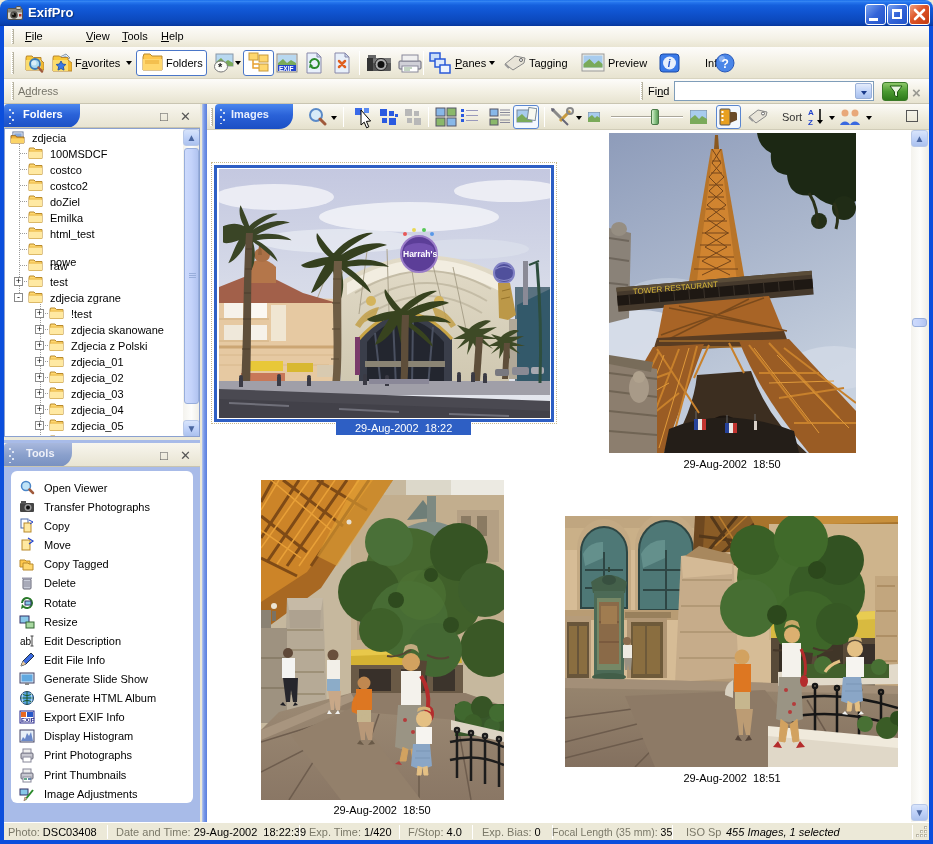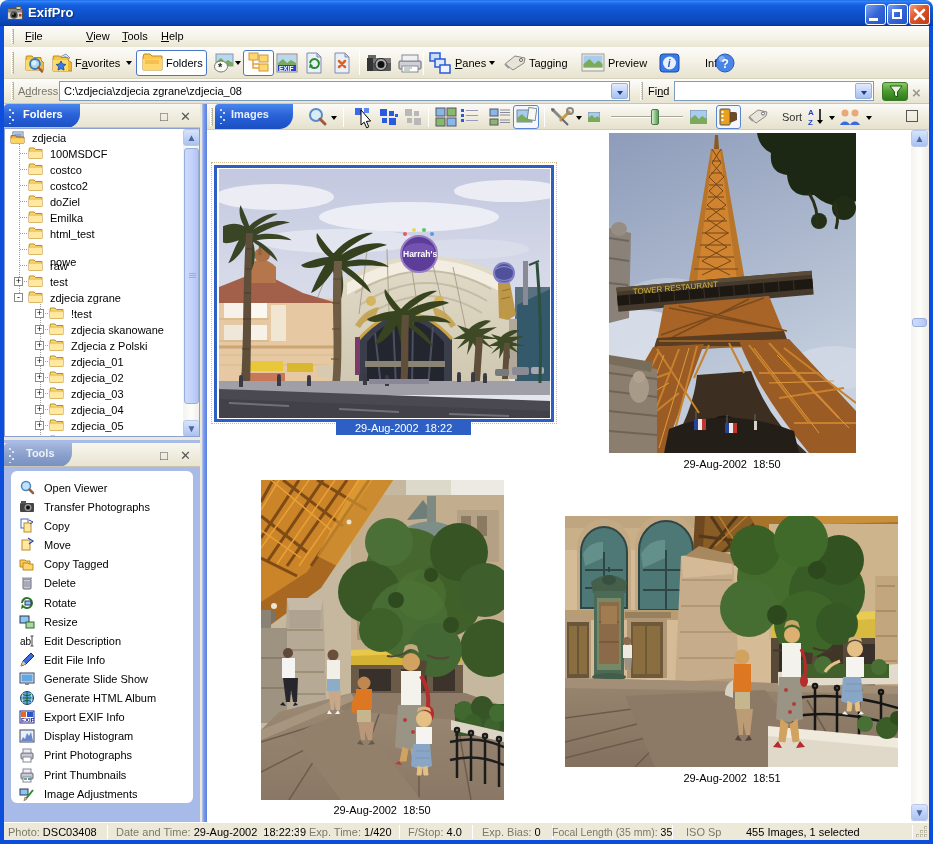--- a/index.html
+++ b/index.html
@@ -1,18 +1,18 @@
 <!DOCTYPE html>
 <html><head>
 <meta charset="utf-8">
 <style>
 * { margin:0; padding:0; box-sizing:border-box; }
 html,body { width:933px; height:844px; overflow:hidden; }
 body { font-family:"Liberation Sans", sans-serif; font-size:11px; }
-#win { position:absolute; left:0; top:0; width:933px; height:844px; background:#ece9d8;border-radius:7px; }
+#win { position:absolute; left:0; top:0; width:933px; height:844px; background:#ece9d8; }
 .abs { position:absolute; }
 
 
 #titlebar { left:0; top:0; width:933px; height:26px;
   background:linear-gradient(180deg,#0f63e8 0%,#3a8bf4 4%,#2676ee 9%,#1560dd 20%,#1157d5 38%,#0e4fc8 60%,#0c49bd 78%,#0a41ae 92%,#07369c 100%);
   border-radius:8px 8px 0 0; }
 #titleicon { left:7px; top:5px; width:16px; height:16px; }
 #titletext { left:28px; top:5px; color:#fff; font-weight:bold; font-size:13px; text-shadow:1px 1px 1px #08307a; }
 .capbtn { top:4px; width:21px; height:21px; border-radius:3px; border:1px solid #fff; }
 #btnmin  { left:865px; background:linear-gradient(135deg,#7ba4f0 0%,#3464d8 50%,#2254c8 100%); }
@@ -245,26 +245,20 @@
     <div class="tbtxt" style="left:451px;"><u>P</u>anes</div>
     <div class="ddarrow" style="left:485px;top:14px;"></div>
     <div class="tbtxt" style="left:525px;">Tagging</div>
     <div class="tbtxt" style="left:604px;">Preview</div>
     <div class="tbtxt" style="left:665px;margin-left:36px;">Info</div>
   </div>
 
   <div id="addrbar" class="abs">
     <div class="grip" style="left:7px;top:3px;height:18px;"></div>
     <div class="tbtxt" style="left:14px;top:6px;color:#77756a;text-align:right;">A<u>d</u>dress</div>
-    <div class="field" style="left:55px;top:2px;width:571px;height:20px;">
-      <div style="position:absolute;left:4px;top:3px;">C:\zdjecia\zdjecia zgrane\zdjecia_08</div>
-      <div class="combobtn">
-          <div class="ddarrow" style="left:5px;top:7px;border-top-color:#1a3a8a;"></div>
-        </div>
-    </div>
     <div class="grip" style="left:636px;top:3px;height:18px;"></div>
     <div class="tbtxt" style="left:644px;top:6px;">Fi<u>n</u>d</div>
     <div class="field" style="left:670px;top:2px;width:200px;height:20px;">
       <div class="combobtn">
           <div class="ddarrow" style="left:5px;top:7px;border-top-color:#1a3a8a;"></div>
         </div>
     </div>
     <div class="abs" style="left:878px;top:3px;width:26px;height:19px;border-radius:3px;background:linear-gradient(180deg,#8ec86a 0%,#4a9a30 50%,#2e7a1a 100%);border:1px solid #3a7a28;">
         <svg style="position:absolute;left:6px;top:2px;" width="14" height="14" viewBox="0 0 14 14">
           <path d="M1 1 L13 1 L8.5 7 L8.5 12 L5.5 10.5 L5.5 7 Z" fill="#e8f4e0" stroke="#1e5a10"></path>
@@ -1259,21 +1253,21 @@
     <div class="stdiv" style="left:295px;"></div>
     <div class="stseg" style="left:305px;"><span class="stlabel">Exp. Time: </span>1/420</div>
     <div class="stdiv" style="left:395px;"></div>
     <div class="stseg" style="left:404px;"><span class="stlabel">F/Stop: </span>4.0</div>
     <div class="stdiv" style="left:468px;"></div>
     <div class="stseg" style="left:478px;"><span class="stlabel">Exp. Bias: </span>0</div>
     <div class="stdiv" style="left:548px;"></div>
     <div class="stseg" style="left:548px;font-size:10.5px;"><span class="stlabel">Focal Length (35 mm): </span>35</div>
     <div class="stdiv" style="left:668px;"></div>
     <div class="stseg" style="left:682px;width:36px;overflow:hidden;"><span class="stlabel">ISO Spe</span></div>
-    <div class="stseg" style="left:742px;">455 Images, 1 selected</div>
+    <div class="stseg" style="left:722px;font-style:italic;">455 Images, 1 selected</div>
     <div class="stdiv" style="left:908px;"></div>
     <svg class="abs" style="left:912px;top:3px;" width="12" height="12" viewBox="0 0 12 12">
       <g fill="#b8b4a2">
           <rect x="8" y="0" width="3" height="3"></rect>
           <rect x="8" y="4" width="3" height="3"></rect>
           <rect x="4" y="4" width="3" height="3"></rect>
           <rect x="8" y="8" width="3" height="3"></rect>
           <rect x="4" y="8" width="3" height="3"></rect>
           <rect x="0" y="8" width="3" height="3"></rect>
         </g>

